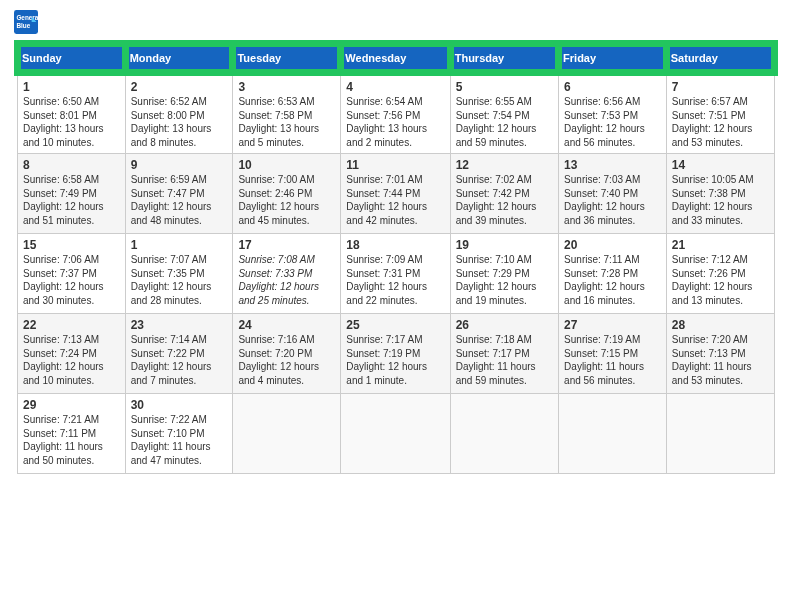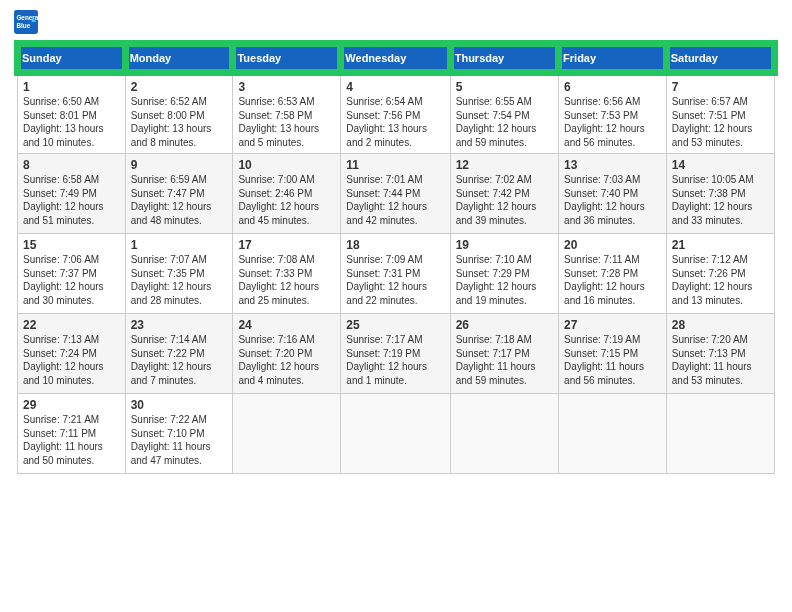--- a/index.html
+++ b/index.html
@@ -232,21 +232,21 @@
           </td>
           <td>
             <span class="day-num">1</span>
             <div class="day-info" style="white-space: pre-line;">Sunrise: 7:07 AM
 Sunset: 7:35 PM
 Daylight: 12 hours
 and 28 minutes.</div>
           </td>
           <td>
             <span class="day-num">17</span>
-            <div class="day-info" style="white-space: pre-line;">Sunrise: 7:08 AM
+            <div class="day-info" style="white-space: pre-line; font-style: italic;">Sunrise: 7:08 AM
 Sunset: 7:33 PM
 Daylight: 12 hours
 and 25 minutes.</div>
           </td>
           <td>
             <span class="day-num">18</span>
             <div class="day-info" style="white-space: pre-line;">Sunrise: 7:09 AM
 Sunset: 7:31 PM
 Daylight: 12 hours
 and 22 minutes.</div>

